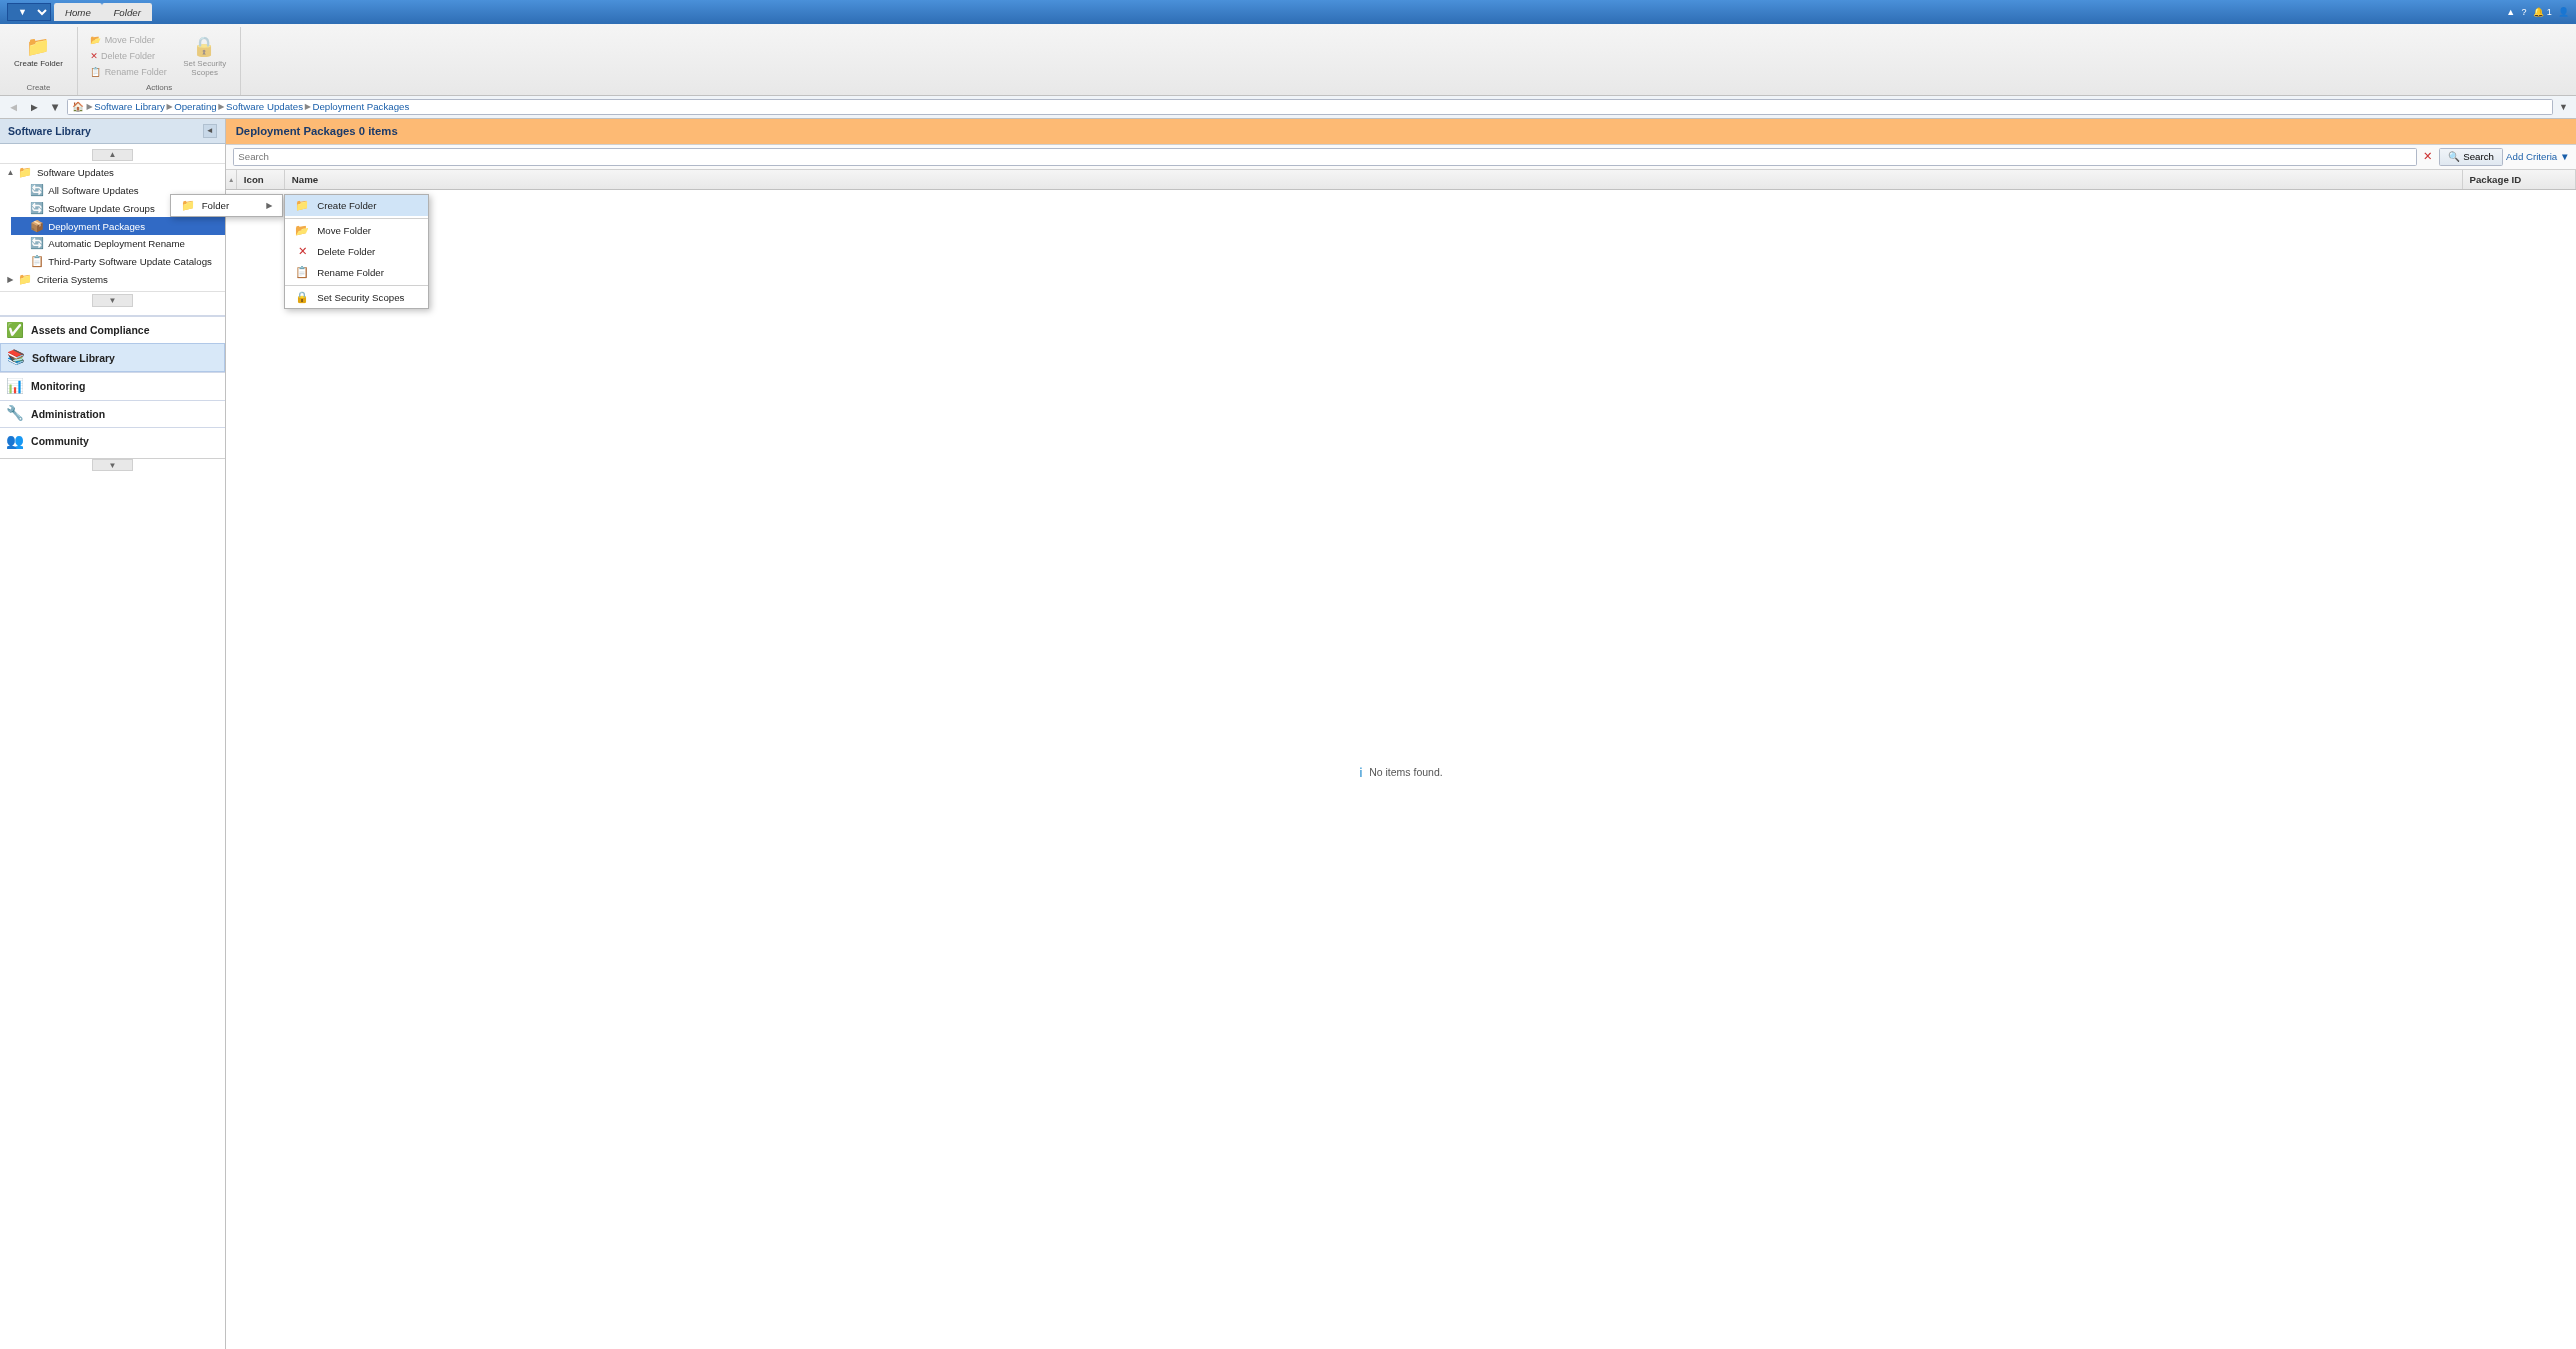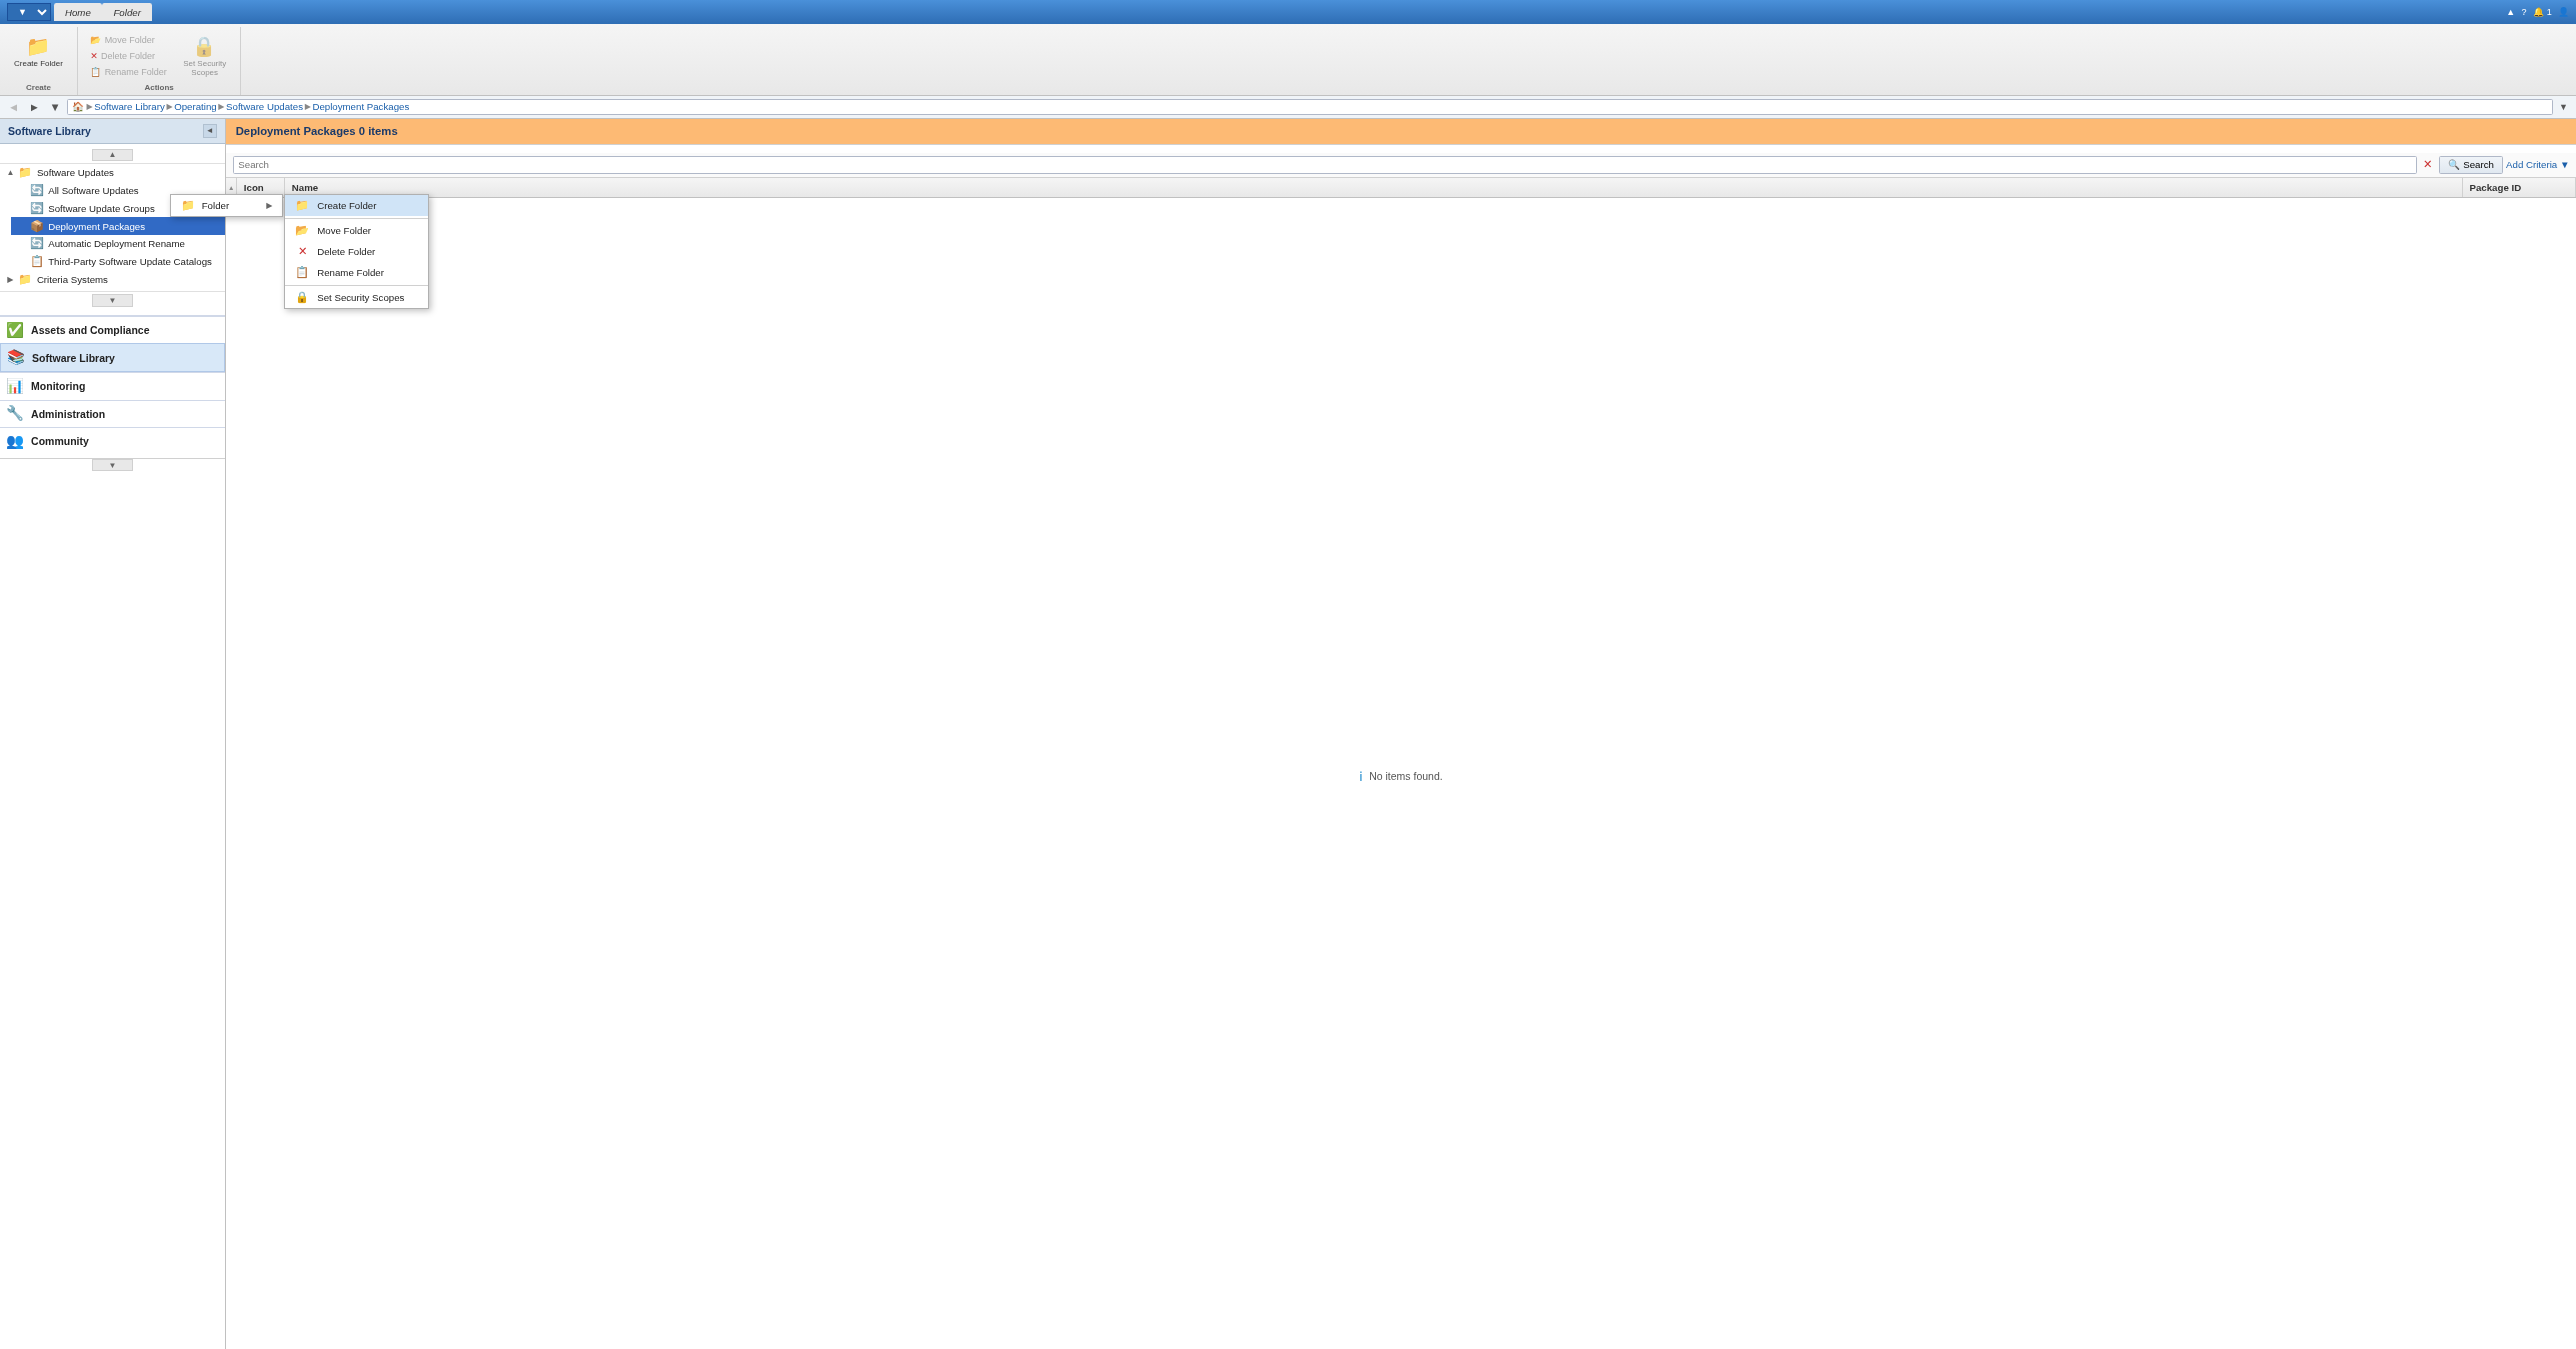--- a/index.html
+++ b/index.html
@@ -66,21 +66,20 @@
       align-items: flex-start;
       gap: 3.2px;
       flex: 1;
     }
     .ribbon-group-label {
       font-size: 8px;
       color: #666;
       text-align: left;
       margin-top: auto;
       padding-top: 1.6px;
-      font-weight: bold;
     }
     .ribbon-large-btn {
       display: flex;
       flex-direction: column;
       align-items: center;
       padding: 3.2px 6.5px;
       cursor: pointer;
       border: 0.8px solid transparent;
       border-radius: 2.4px;
       background: transparent;
@@ -231,21 +230,20 @@
       color: #1a3a6a;
       background: #fdba74;
     }
     .search-bar {
       display: flex;
       align-items: center;
       padding: 3.2px 6.5px;
       border-bottom: 0.8px solid #d0d0d0;
       gap: 3.2px;
       background: #fafafa;
-      margin-top: 8px;
     }
     .search-input {
       flex: 1;
       border: 0.8px solid #b0b8c8;
       padding: 2.4px 4.8px;
       font-size: 9.7px;
       border-radius: 1.6px;
       background: white;
       color: #aaa;
     }

